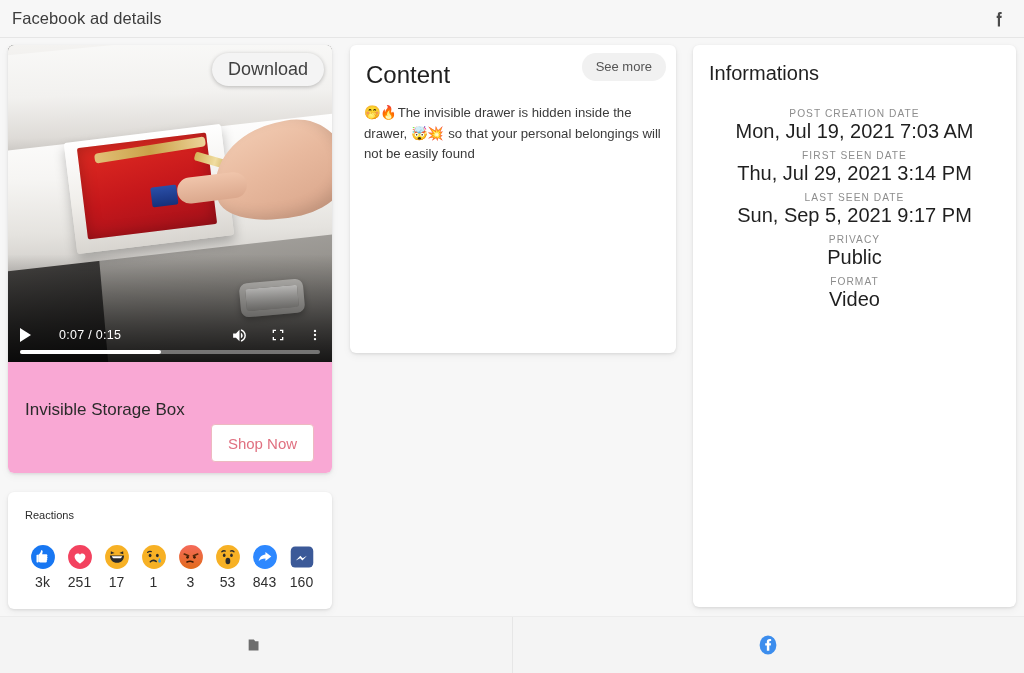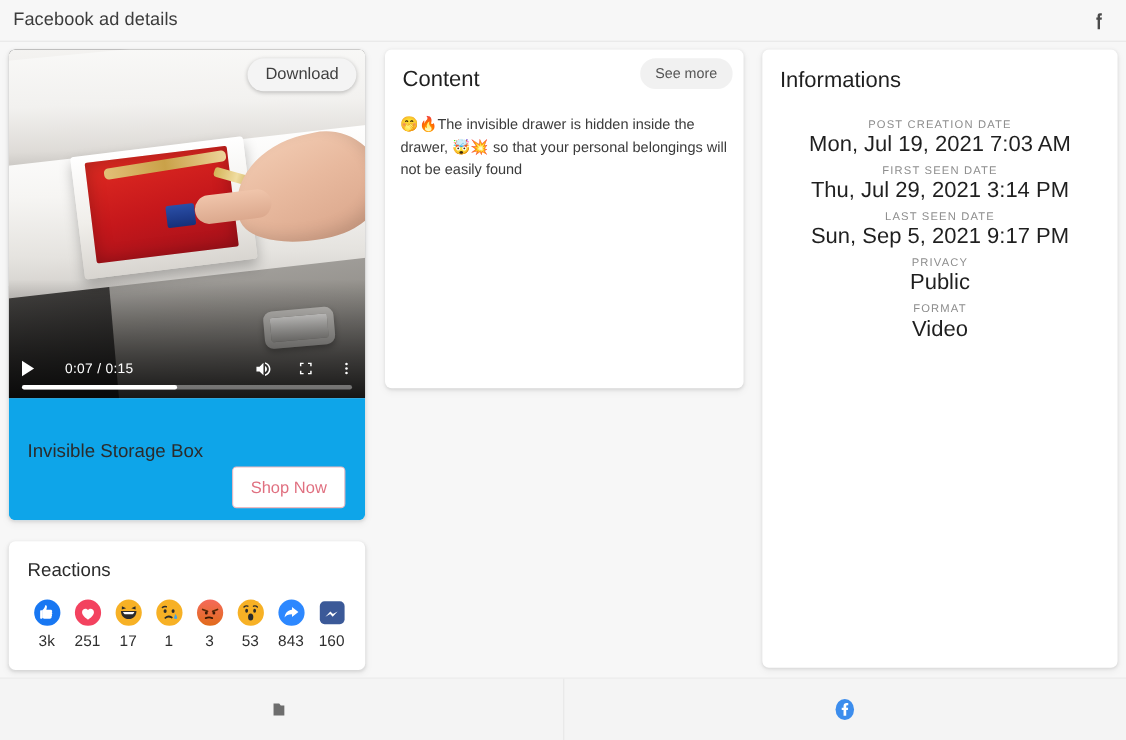--- a/index.html
+++ b/index.html
@@ -120,21 +120,21 @@
   }
   .vid-shade {
     position:absolute; inset:0;
     background: linear-gradient(180deg, rgba(0,0,0,0) 66%, rgba(0,0,0,.55) 88%, rgba(0,0,0,.82) 100%);
   }
 
   .download-btn {
     position: absolute; right: 8px; top: 8px;
     background: #f4f4f4; color: #3f3f3f;
     border-radius: 18px; padding: 7px 16px 8px;
-    font-size: 15px; line-height: 1;
+    font-size: 18px; line-height: 1;
     box-shadow: 0 1px 4px rgba(0,0,0,.25);
     cursor: pointer;
   }
 
   
   .vcontrols { position:absolute; left:0; right:0; bottom:0; height: 48px; }
   .vrow { position:absolute; left:0; right:0; top:10px; height:22px; display:flex; align-items:center; padding: 0 10px 0 12px; }
   .play-tri {
     width: 0; height: 0; border-left: 11px solid #fff;
     border-top: 7px solid transparent; border-bottom: 7px solid transparent;
@@ -142,40 +142,40 @@
   }
   .vtime { color:#fff; font-size:12.5px; margin-left: 28px; letter-spacing:.3px; }
   .vspacer { flex: 1; }
   .vicon { margin-left: 22px; display:flex; align-items:center; justify-content:center; cursor:pointer; }
   .progress {
     position:absolute; left:12px; right:12px; bottom:8px; height:4px;
     background: rgba(255,255,255,.38); border-radius: 2px;
   }
   .progress > i { display:block; height:100%; width:47%; background:#fff; border-radius:2px; }
 
-  .ad-meta { position:absolute; left:0; top:317px; width:324px; height:111px; background:#0ea5e9; }
+  .ad-meta { position:absolute; left:0; top:317px; width:324px; height:111px; background:#f9a8d4; }
   .ad-title { position:absolute; left:17px; top:38px; font-size:17px; color:#2b2b2b; }
   .shop-btn {
     position:absolute; left: 203px; top: 62px; width: 103px; height: 38px;
     border: 1px solid #edb9c0; border-radius: 4px; background: #fff;
     color: #e07080; font-size: 15px;
     display:flex; align-items:center; justify-content:center; cursor:pointer;
   }
 
   
   #reactions-card { left: 8px; top: 492px; width: 324px; height: 117px; }
-  .reactions-title { position:absolute; left:17px; top:17px; font-size:17px; color:#2b2b2b; }
+  .reactions-title { position:absolute; left:17px; top:17px; font-size:11px; color:#2b2b2b; }
   .reactions-row { position:absolute; left: 16px; top: 52px; display:flex; }
   .reaction { width: 37px; display:flex; flex-direction:column; align-items:center; cursor:pointer; }
   .rx-icon { width: 26px; height: 26px; }
   .rx-count { margin-top: 4px; font-size: 14px; color: #2f2f2f; text-align: right; }
 
   
   #content-card { left: 350px; top: 45px; width: 326px; height: 308px; }
-  .content-title { position:absolute; left: 16px; top: 16px; font-size: 20px; color: #1f1f1f; }
+  .content-title { position:absolute; left: 16px; top: 16px; font-size: 24px; color: #1f1f1f; }
   .see-more {
     position:absolute; right: 10px; top: 8px;
     background:#f1f1f1; color:#555; font-size:13px;
     border-radius: 16px; padding: 7px 14px 8px; line-height:1; cursor:pointer;
   }
   .content-body {
     position:absolute; left: 14px; right: 14px; top: 58px;
     font-size: 13.2px; line-height: 1.52; color: #3b3b3b;
   }
   .emoji { font-size: 13.5px; }

